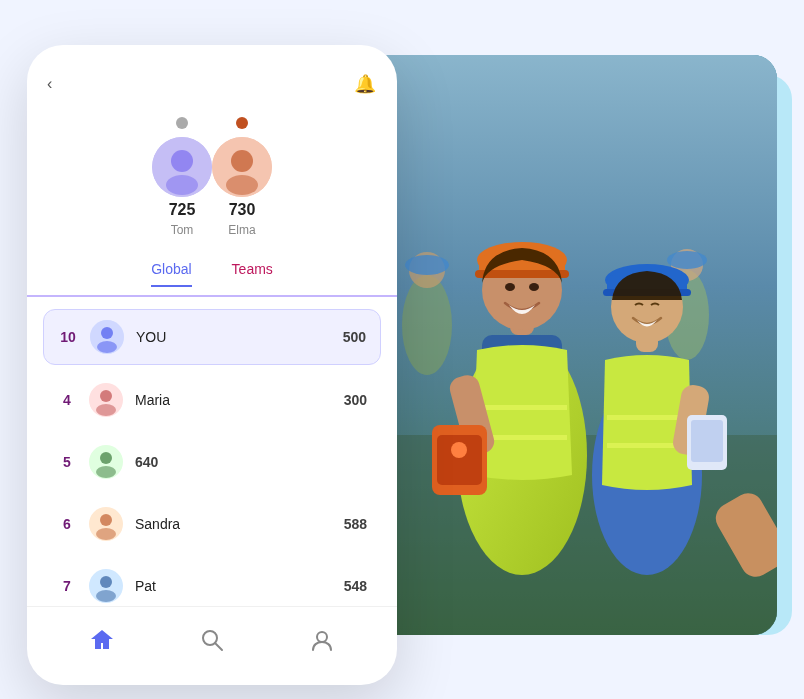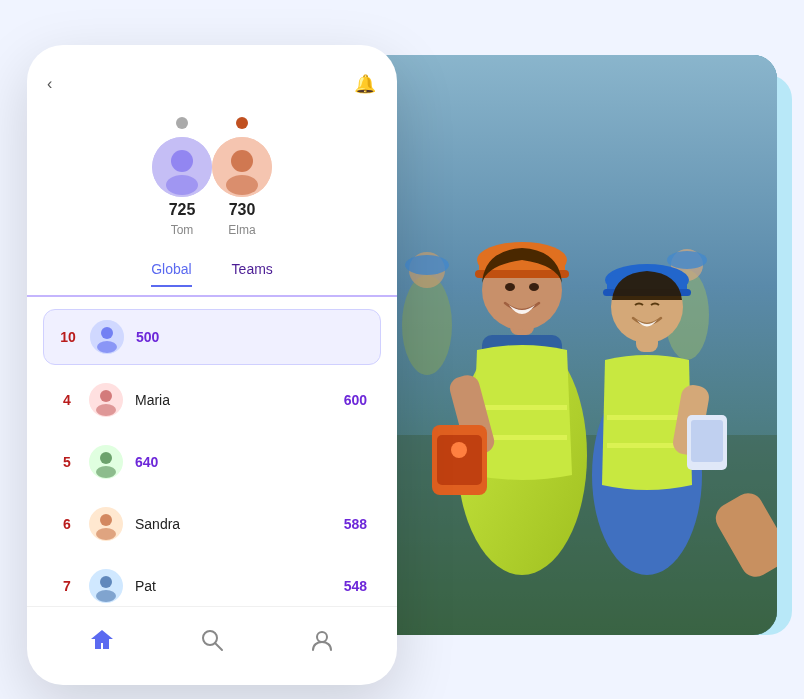--- a/index.html
+++ b/index.html
@@ -175,21 +175,21 @@
       gap: 40px;
       padding: 8px 20px;
       border-bottom: 2px solid #c4b5fd;
     }
 
     .tab-item {
       font-size: 14px;
       font-weight: 500;
       padding-bottom: 8px;
       cursor: pointer;
-      color: #4c1d95;
+      color: #be185d;
     }
 
     .tab-item.active {
       color: #5b6af0;
       border-bottom: 2px solid #5b6af0;
     }
 
     
     .list-section {
       flex: 1;
@@ -209,21 +209,21 @@
     }
 
     .list-item.highlighted {
       background: #f0f0ff;
       border: 1.5px solid #d0d0ff;
     }
 
     .rank-num {
       font-size: 14px;
       font-weight: 600;
-      color: #b91c1c;
+      color: #701a75;
       width: 20px;
       text-align: center;
     }
 
     .user-avatar-sm {
       width: 34px;
       height: 34px;
       border-radius: 50%;
       display: flex;
       align-items: center;
@@ -235,21 +235,21 @@
     .user-name {
       flex: 1;
       font-size: 14px;
       font-weight: 500;
       color: #222;
     }
 
     .user-score {
       font-size: 14px;
       font-weight: 600;
-      color: #6d28d9;
+      color: #404040;
     }
 
     .divider {
       height: 1px;
       background: #f0f0f0;
       margin: 0 14px;
     }
 
     
     .bottom-nav {
@@ -422,36 +422,37 @@
 
       <div class="list-item highlighted">
         <span class="rank-num">10</span>
         <div class="user-avatar-sm" style="background:#e0e8ff;">
           <svg width="34" height="34" viewBox="0 0 34 34">
               <circle cx="17" cy="17" r="17" fill="#d0d8ff"></circle>
               <circle cx="17" cy="13" r="6" fill="#5b6af0" opacity="0.8"></circle>
               <ellipse cx="17" cy="27" rx="10" ry="6" fill="#5b6af0" opacity="0.6"></ellipse>
             </svg>
         </div>
+        <span class="user-name">YOU</span>
         <span class="user-score">500</span>
       </div>
 
       <div class="divider"></div>
 
       <div class="list-item">
         <span class="rank-num">4</span>
         <div class="user-avatar-sm">
           <svg width="34" height="34" viewBox="0 0 34 34">
               <circle cx="17" cy="17" r="17" fill="#ffe0e0"></circle>
               <circle cx="17" cy="13" r="6" fill="#c05050" opacity="0.7"></circle>
               <ellipse cx="17" cy="27" rx="10" ry="6" fill="#c05050" opacity="0.5"></ellipse>
             </svg>
         </div>
         <span class="user-name">Maria</span>
-        <span class="user-score">600</span>
+        <span class="user-score">300</span>
       </div>
 
       <div class="divider"></div>
 
       <div class="list-item">
         <span class="rank-num">5</span>
         <div class="user-avatar-sm">
           <svg width="34" height="34" viewBox="0 0 34 34">
               <circle cx="17" cy="17" r="17" fill="#e0ffe0"></circle>
               <circle cx="17" cy="13" r="6" fill="#3a7a3a" opacity="0.7"></circle>

